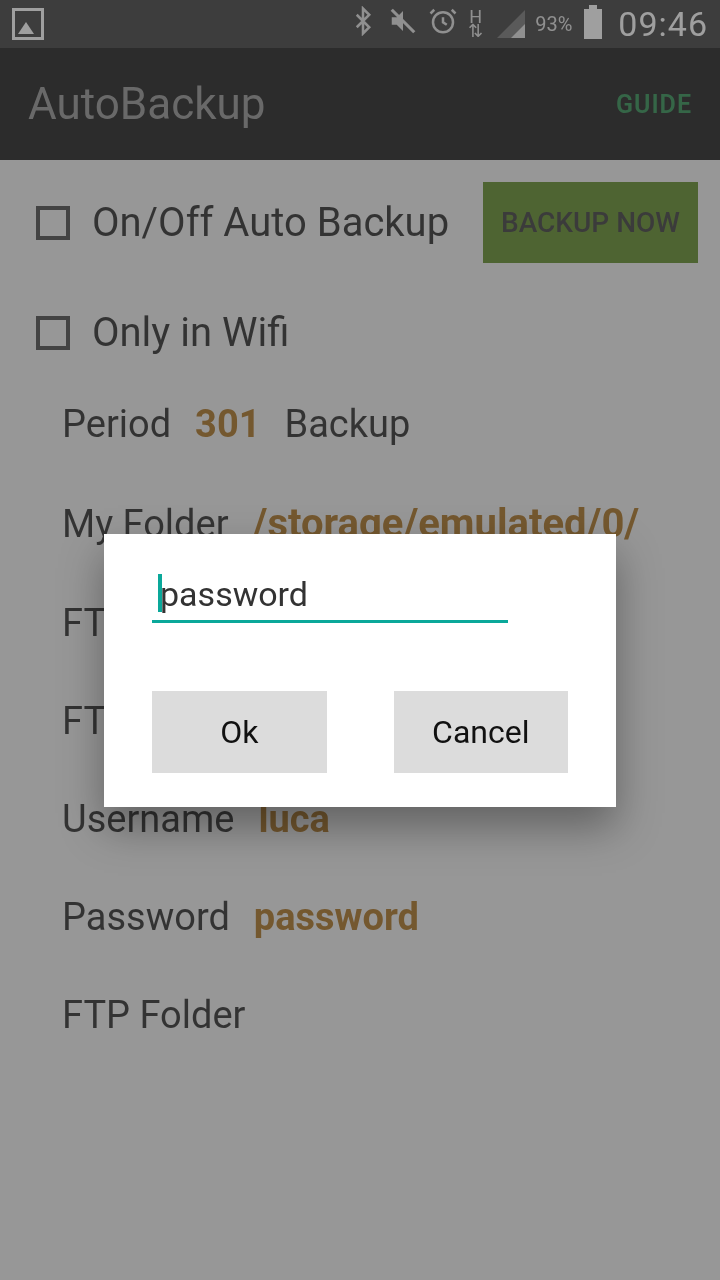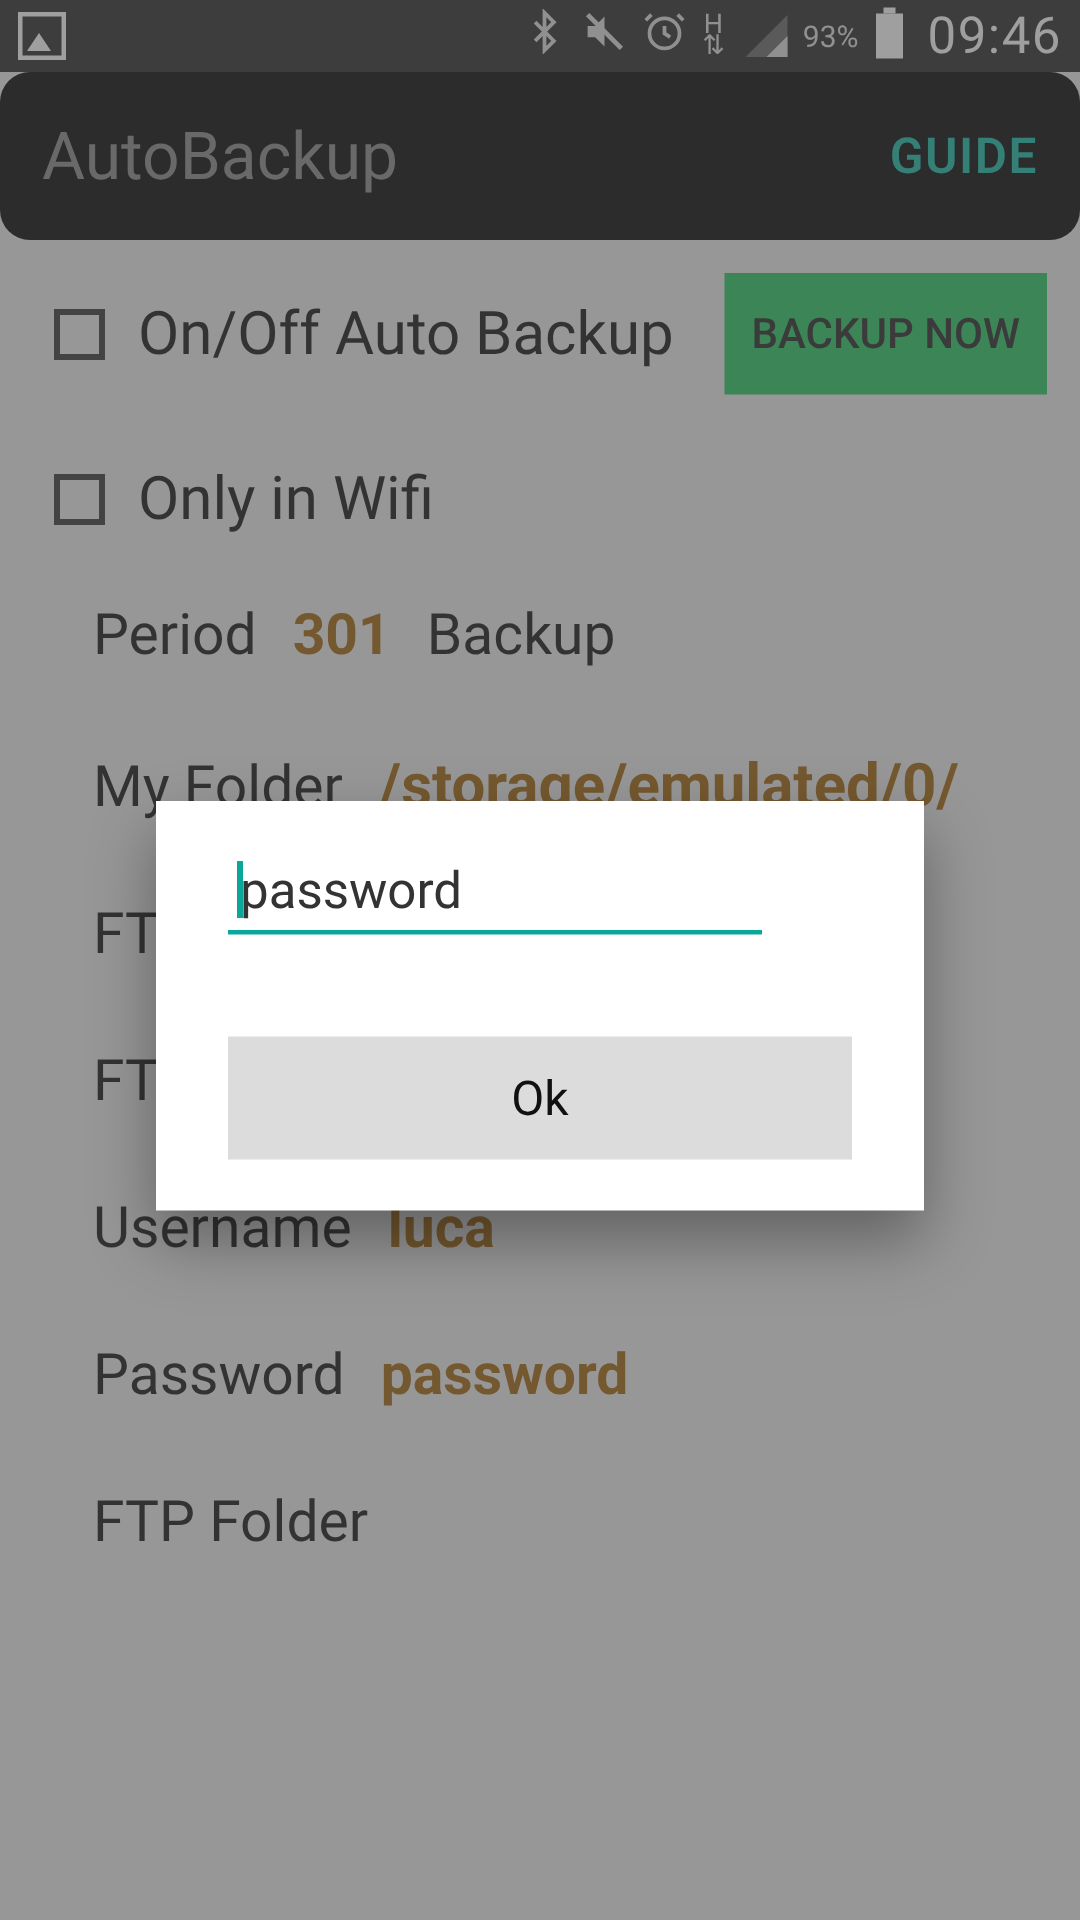--- a/index.html
+++ b/index.html
@@ -34,35 +34,34 @@
     border-right: 8px solid transparent;
     border-bottom: 12px solid #fff;
   }
   .app-bar {
     height: 112px;
     background: #000;
     display: flex;
     align-items: center;
     justify-content: space-between;
     padding: 0 28px 0 28px;
-    border-radius: 20px;
   }
   .app-title { color: #888; font-size: 44px; font-weight: 400; }
-  .guide { color: #14b8a6; font-size: 33px; font-weight: 600; letter-spacing: 1px; }
+  .guide { color: #15803d; font-size: 25px; font-weight: 600; letter-spacing: 1px; }
   .content { padding: 22px 22px; color: #222; }
   .row { display: flex; align-items: center; margin-bottom: 46px; font-size: 38px; }
   .row.first { justify-content: space-between; }
   .chk {
     width: 34px; height: 34px; border: 4px solid #333;
     margin-right: 22px; flex: 0 0 auto;
     margin-left: 14px;
   }
   .lbl { font-size: 40px; color: #111; }
   .backup-btn {
-    background: #22c55e; color: #222;
+    background: #4d7c0f; color: #222;
     font-size: 28px; padding: 24px 18px;
     font-weight: 500;
   }
   .settings { margin-top: 14px; }
   .srow { display: flex; align-items: baseline; font-size: 38px; color: #111; margin-bottom: 54px; gap: 24px; margin-left: 40px;}
   .val { color: #a16207; font-weight: 700; }
   .minor { color: #111; }
   .scrim {
     position: absolute; inset: 0;
     background: rgba(80,80,80,0.55);
@@ -192,15 +191,16 @@
 </div>
 
 <div class="scrim">
   <div class="dialog">
     <div class="dlg-input-wrap">
       <span class="cursor"></span>
       <input class="dlg-input" type="text" value="password" style="">
     </div>
     <div class="dlg-btns">
       <button class="dlg-btn">Ok</button>
+      <button class="dlg-btn">Cancel</button>
     </div>
   </div>
 </div>
 
 </body></html>

